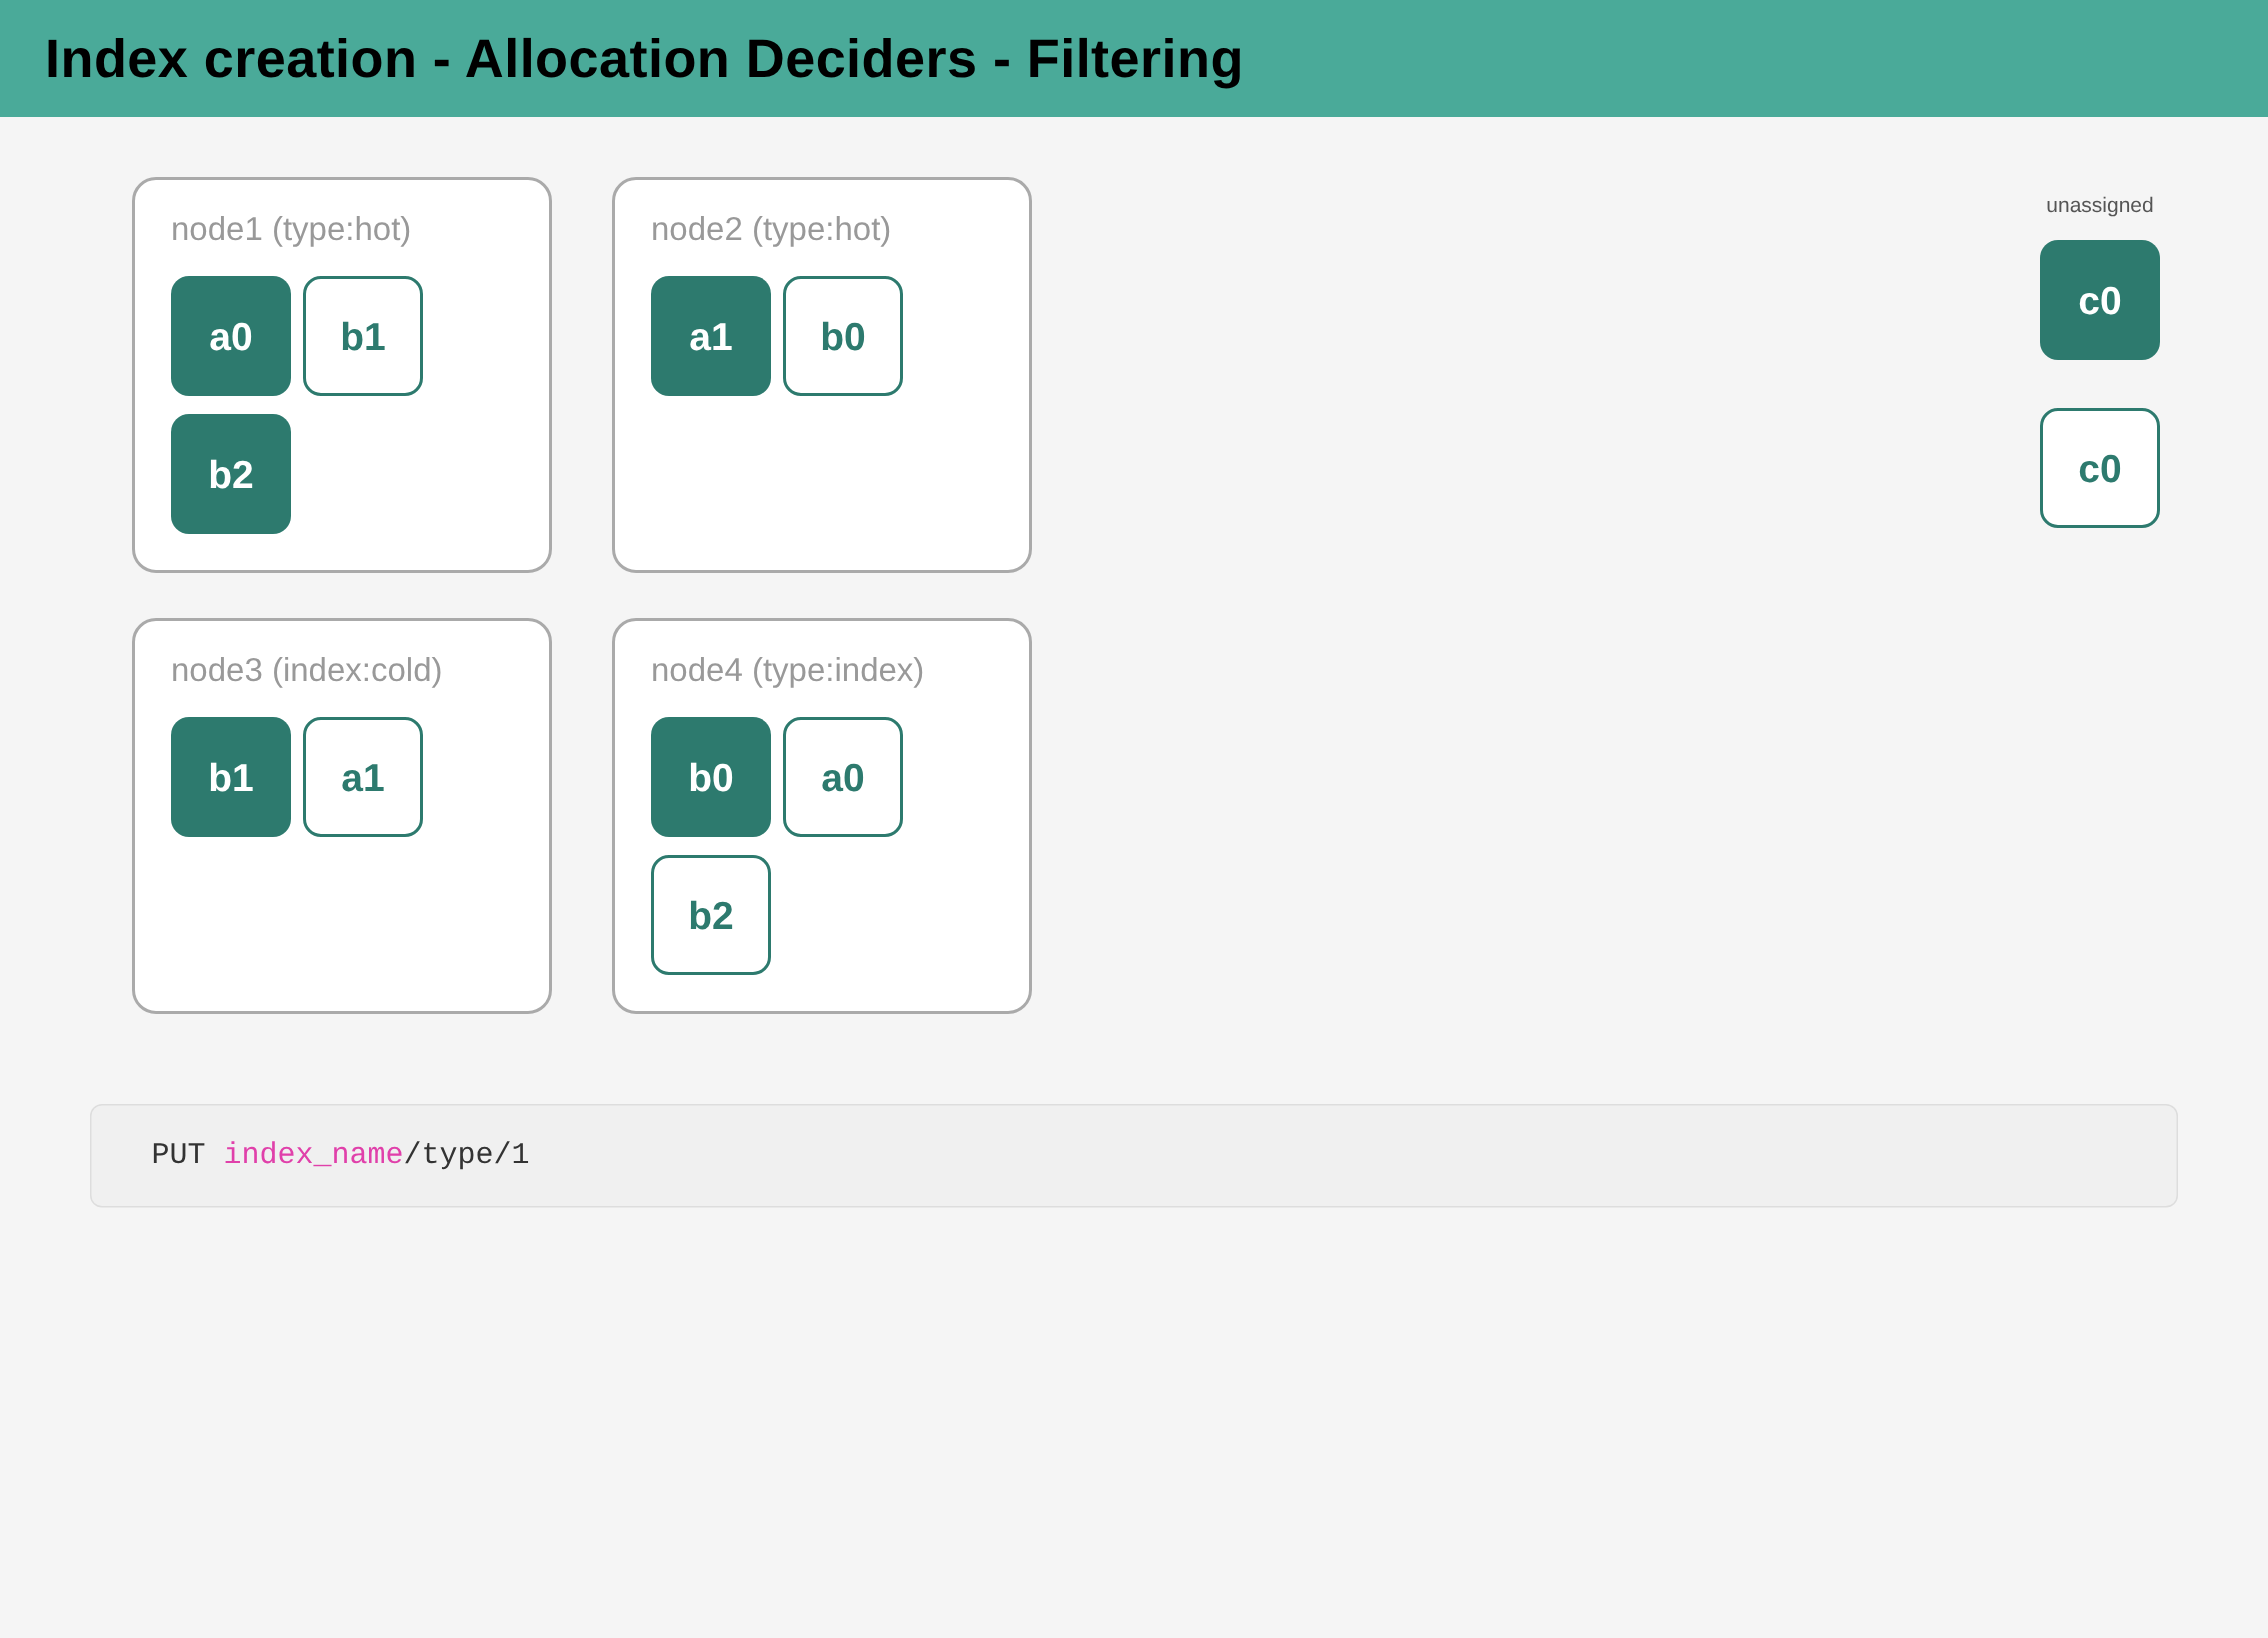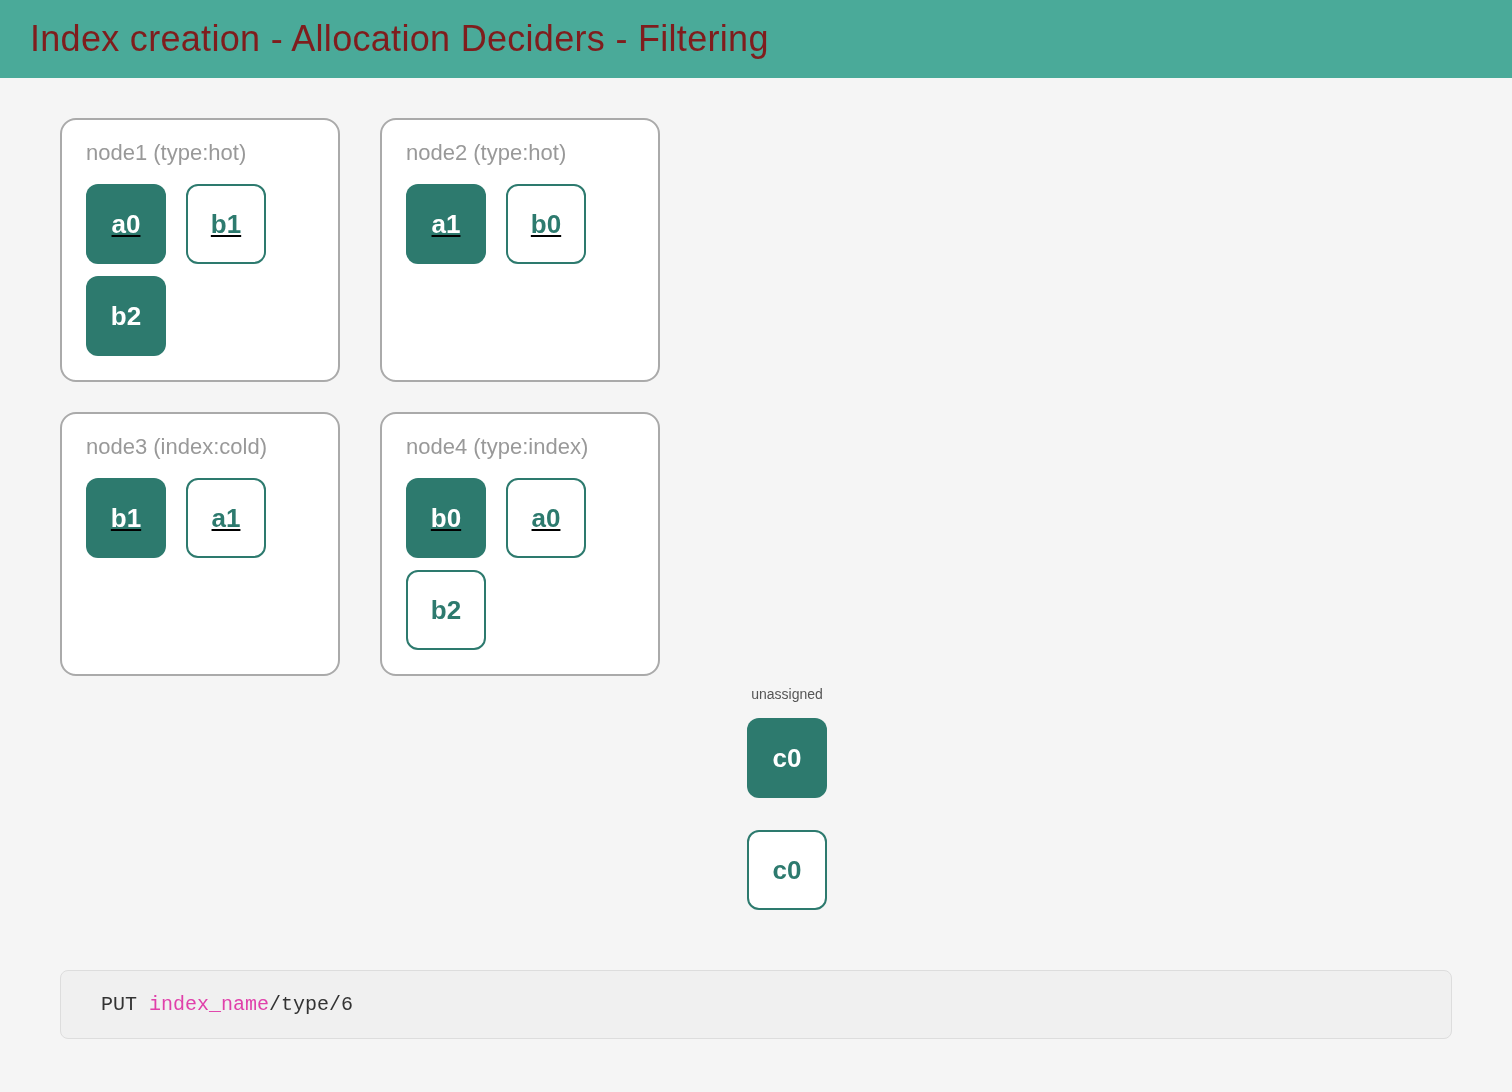--- a/index.html
+++ b/index.html
@@ -10,31 +10,32 @@
       min-height: 1092px;
     }
 
     .header {
       background: #4aaa99;
       padding: 18px 30px;
       width: 100%;
     }
 
     .header-title {
-      color: #7f1d1d;
+      color: #000000;
       font-size: 36px;
-      font-weight: 400;
+      font-weight: 700;
       letter-spacing: 0.3px;
     }
 
     .main-content {
-      padding: 40px 58px 30px 60px;
-      display: flex;
-      flex-direction: column;
+      padding: 40px 32px 30px 60px;
+      display: flex;
+      flex-direction: row;
       gap: 0;
+      margin-left: 28px;
     }
 
     .diagram-area {
       flex: 1;
       display: flex;
       flex-direction: column;
       gap: 30px;
     }
 
     .nodes-row {
@@ -55,22 +56,21 @@
     .node-title {
       color: #999;
       font-size: 22px;
       margin-bottom: 18px;
       font-weight: 400;
     }
 
     .shards-grid {
       display: flex;
       flex-wrap: wrap;
-      gap: 20px;
-      text-decoration: underline;
+      gap: 8px;
     }
 
     .shard {
       width: 80px;
       height: 80px;
       border-radius: 12px;
       display: flex;
       align-items: center;
       justify-content: center;
       font-size: 26px;
@@ -220,15 +220,15 @@
     <div class="unassigned-shards">
       <div class="shard shard-primary">c0</div>
       <div class="shard shard-replica">c0</div>
     </div>
   </div>
 
 </div>
 
 <div class="footer-bar">
   <div class="footer-command">
-    <span class="keyword">PUT&nbsp;</span><span class="index-name">index_name</span><span class="keyword">/type/6</span>
+    <span class="keyword">PUT&nbsp;</span><span class="index-name">index_name</span><span class="keyword">/type/1</span>
   </div>
 </div>
 
 </body></html>

